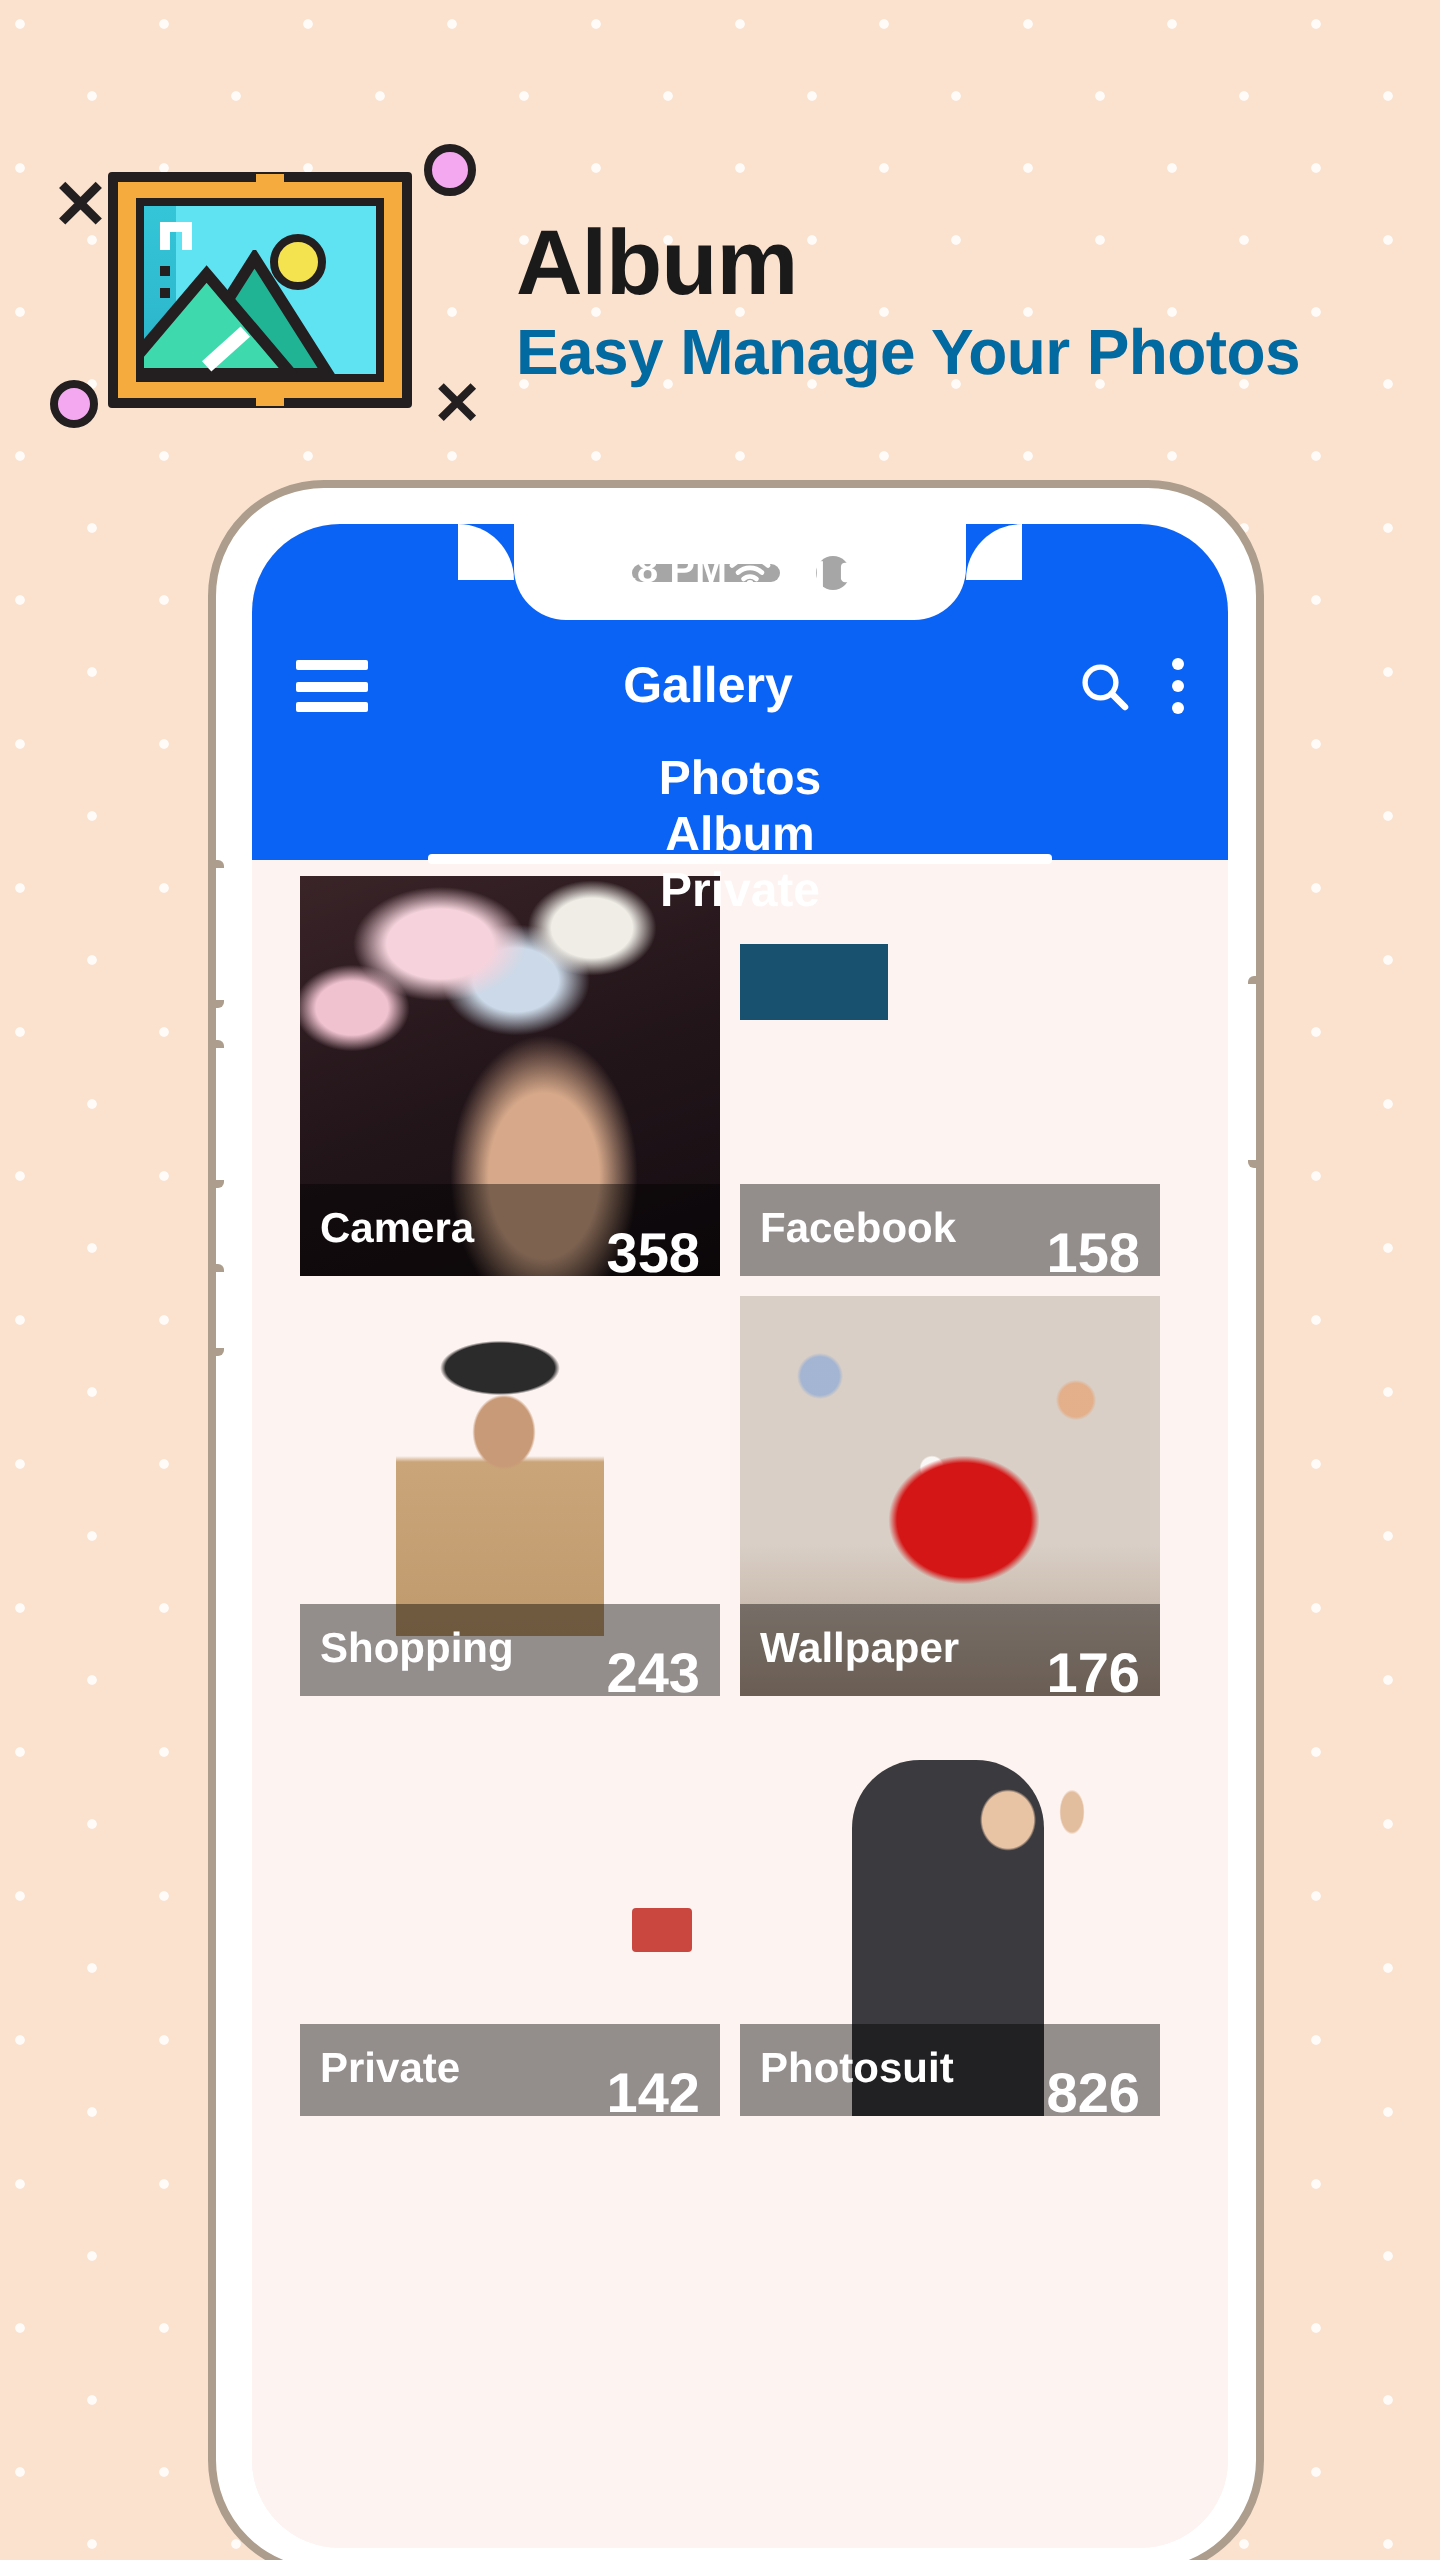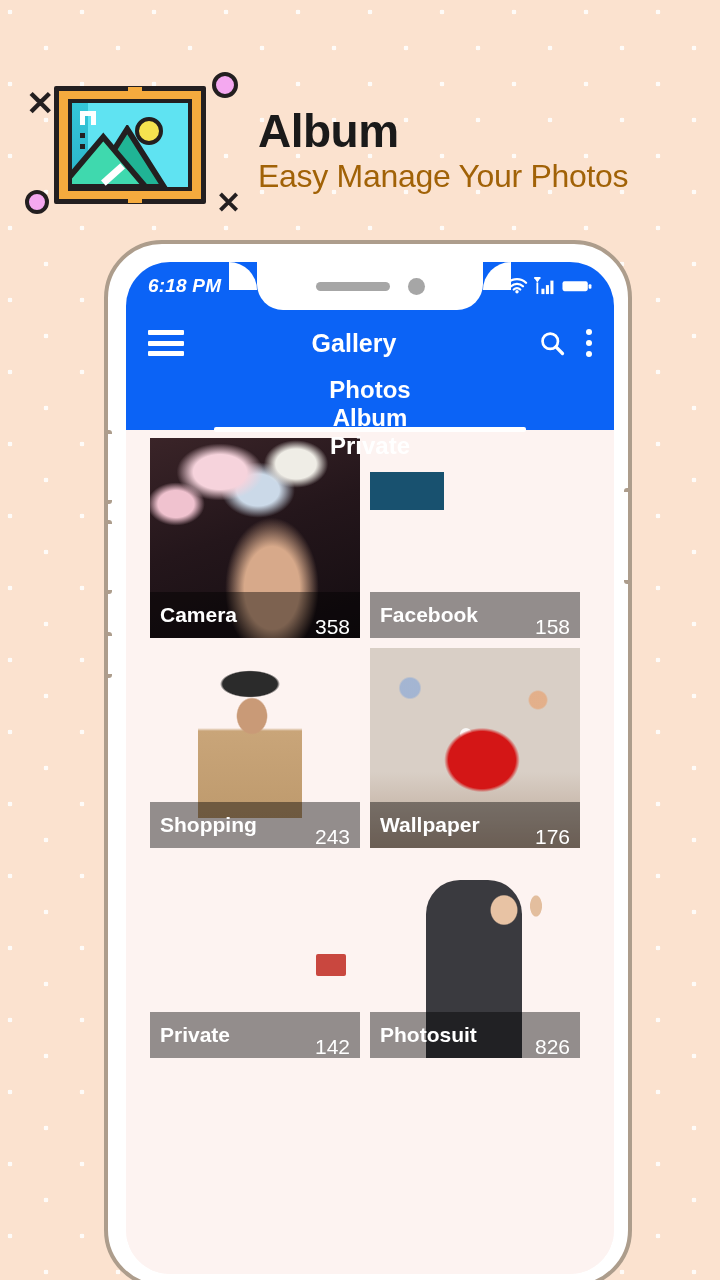--- a/index.html
+++ b/index.html
@@ -48,21 +48,21 @@
   }
   .logo-tick { position:absolute; background:#F5AB3E; width:14px; height:7px; }
   .logo-corner { position:absolute; border-color:#fff; border-style:solid; }
 
   #brand-title {
     position:absolute; left:258px; top:104px;
     font-size:46px; font-weight:bold; color:#1a1a1a; letter-spacing:-0.5px;
   }
   #brand-sub {
     position:absolute; left:258px; top:158px;
-    font-size:32px; color:#a16207; font-weight:400; letter-spacing:-0.3px;
+    font-size:32px; color:#0369a1; font-weight:700; letter-spacing:-0.3px;
   }
 
   
   #phone {
     position:absolute; left:104px; top:240px; width:528px; height:1048px;
   }
   #phone-body {
     position:absolute; inset:0;
     background:#ffffff;
     border:4px solid #AD9D8C;
@@ -102,22 +102,22 @@
     position:absolute; top:0; width:28px; height:28px; background:#0B63F6; z-index:3;
   }
   .notch-ear::after{ content:""; position:absolute; inset:0; background:#ffffff;}
   #notch-ear-l { left:calc(50% - 141px); }
   #notch-ear-l::after { border-top-right-radius:28px; }
   #notch-ear-r { left:calc(50% + 113px); }
   #notch-ear-r::after { border-top-left-radius:28px; }
 
   #statusbar {
     position:absolute; top:0; left:0; width:100%; height:48px; z-index:5;
-    display:flex; align-items:center; justify-content:space-between;
-    padding:0 22px; color:#fff; pointer-events:none;font-style:italic;
+    display:flex; align-items:center; justify-content:center;
+    padding:0 22px; color:#fff; pointer-events:none;
   }
   #status-time { font-size:19px; font-weight:bold; letter-spacing:.2px; }
   #status-icons { display:flex; align-items:center; gap:5px; }
 
   #appbar-row {
     position:absolute; top:48px; left:0; width:100%; height:66px;
     display:flex; align-items:center; z-index:2; padding:0 22px;
   }
   #hamburger { width:36px; height:26px; display:flex; flex-direction:column;
     justify-content:space-between; cursor:pointer; }
@@ -156,21 +156,21 @@
     position:relative; width:210px; height:200px; overflow:hidden; cursor:pointer;
   }
   .card-photo { position:absolute; inset:0; }
   .card-label {
     position:absolute; left:0; right:0; bottom:0; height:46px;
     background:rgba(0,0,0,.42);
     display:flex; align-items:center; justify-content:space-between;
     padding:15px 10px; color:#fff;
   }
   .card-name  { font-size:21px; font-weight:bold; }
-  .card-count { font-size:21px; font-weight:normal;margin-top:24px; }
+  .card-count { font-size:28px; font-weight:bold;margin-top:24px; }
 
   
   .ph-camera {
     background:
       radial-gradient(ellipse 70px 46px at 70px 34px, #F6D3DC 0 38%, rgba(246,211,220,0) 62%),
       radial-gradient(ellipse 46px 34px at 146px 26px, #EFEDE6 0 44%, rgba(239,237,230,0) 70%),
       radial-gradient(ellipse 40px 30px at 26px 66px, #F0C2CF 0 45%, rgba(240,194,207,0) 72%),
       radial-gradient(ellipse 56px 42px at 108px 52px, #CBD9E8 0 38%, rgba(203,217,232,0) 66%),
       radial-gradient(ellipse 60px 90px at 122px 150px, #D7A98A 0 46%, rgba(215,169,138,0) 78%),
       linear-gradient(160deg,#3a2428 0%,#24161b 46%,#140d11 100%);

